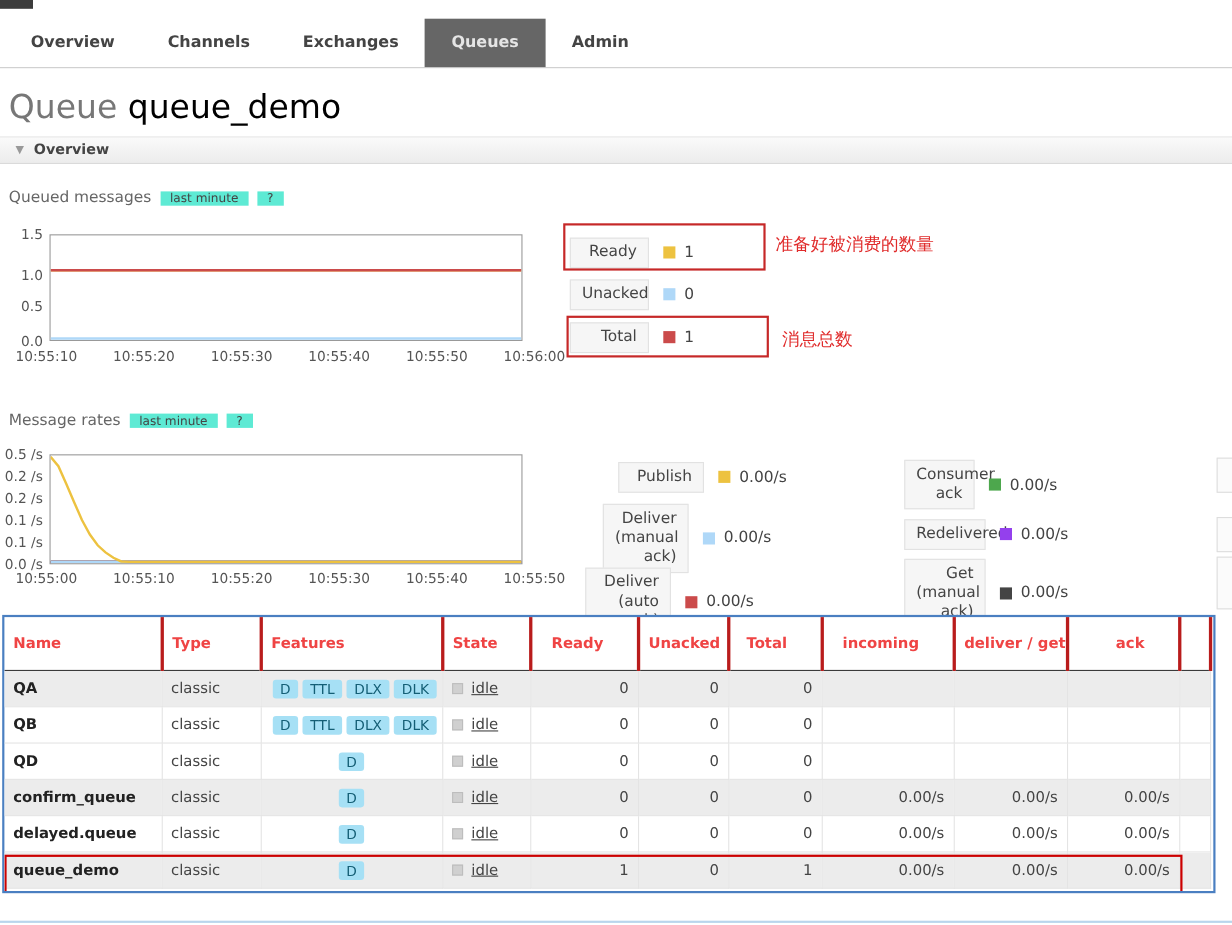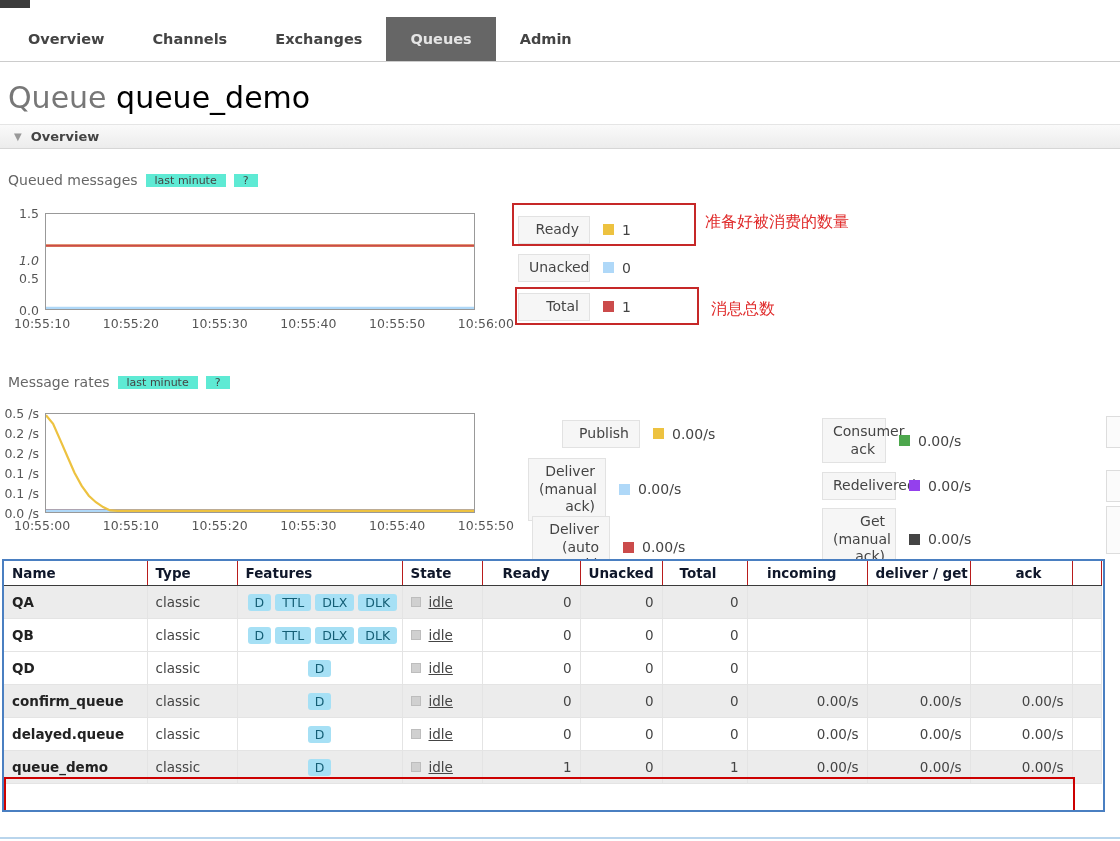--- a/index.html
+++ b/index.html
@@ -38,22 +38,22 @@
   .legend-val { margin-left:8px; font-size:14px; color:#444; white-space:nowrap; }
 
   .ann-box { position:absolute; border:2px solid #c62828; pointer-events:none; }
   .ann-text { position:absolute; color:#e02b2b; font-size:16px; white-space:nowrap; }
 
   .edge-box { position:absolute; left:1106px; width:18px; background:#fbfbfb; border:1px solid #ddd; }
 
   .table-wrap { position:absolute; left:2px; top:559px; width:1103px; height:253px;
                 border:2px solid #4a7fc1; background:#fff; z-index:5; overflow:hidden; }
   table { border-collapse:collapse; width:1098px; font-size:13.5px; color:#444; table-layout:fixed; }
-  th { font-weight:bold; color:#0f172a; border-bottom:1px solid #3a3a3a; border-right:1px solid #b91c1c;
-       height:24px; text-align:left; padding:4px 8px; white-space:nowrap; overflow:hidden; }
+  th { font-weight:bold; color:#ef4444; border-bottom:1px solid #3a3a3a; border-right:3px solid #b91c1c;
+       height:24px; text-align:left; padding:16px 8px; white-space:nowrap; overflow:hidden; }
   th.num { text-align:right; padding-right:30px; }
   td { height:32px; border-bottom:1px solid #e4e4e4; border-right:1px solid #e4e4e4;
        padding:0 8px; white-space:nowrap; overflow:hidden; }
   tr.stripe td { background:#ececec; }
   td.num { text-align:right; }
   td.name { font-weight:bold; color:#222; }
   td.features { text-align:center; }
   .badge { display:inline-block; background:#a6e0f5; color:#145e75; border-radius:3px;
            padding:1px 7px; font-size:12.5px; margin:0 2px; }
   .state-cell { display:flex; align-items:center; height:32px; }
@@ -90,21 +90,21 @@
   </div>
 
   <div class="chart-title" style="top:172px;">
     <span>Queued messages</span>
     <span class="chip">last minute</span>
     <span class="chip">?</span>
   </div>
 
   <div class="yticks" id="yticks1" style="left:2px;top:213px;height:97px;">
       <span class="ytick" style="top: 0px;">1.5</span>
-      <span class="ytick" style="top: 47px; font-style: italic;">1.0</span>
+      <span class="ytick" style="top: 37px;">1.0</span>
       <span class="ytick" style="top: 64.6667px;">0.5</span>
       <span class="ytick" style="top: 97px;">0.0</span>
     </div>
   <div class="plot" id="plot1" style="left:45px;top:213px;width:430px;height:97px;">
     <svg id="svg1" width="428" height="95">
         <polyline points="0.0,31.7 428.0,31.7" fill="none" stroke="#edc240" stroke-width="2.2"></polyline>
         <polyline points="0.0,93.8 428.0,93.8" fill="none" stroke="#afd8f8" stroke-width="2.2"></polyline>
         <polyline points="0.0,31.7 428.0,31.7" fill="none" stroke="#cb4b4b" stroke-width="2.2"></polyline>
       </svg>
   </div>
@@ -172,21 +172,21 @@
       <span>10:55:40</span>
       <span>10:55:50</span>
     </div>
 
   <div id="legend2a">
       <div class="legend-row" style="left: 532px; top: 420px;">
         <div class="legend-label" style="width: 78px; margin-left: 30px;">Publish</div>
         <div class="sq" style="background: rgb(237, 194, 64);"></div>
         <div class="legend-val">0.00/s</div>
       </div>
-      <div class="legend-row" style="left: 528px; top: 458px;">
+      <div class="legend-row" style="left: 548px; top: 458px;">
         <div class="legend-label" style="width: 78px;">Deliver (manual ack)</div>
         <div class="sq" style="background: rgb(175, 216, 248);"></div>
         <div class="legend-val">0.00/s</div>
       </div>
       <div class="legend-row" style="left: 532px; top: 516px;">
         <div class="legend-label" style="width: 78px;">Deliver (auto ack)</div>
         <div class="sq" style="background: rgb(203, 75, 75);"></div>
         <div class="legend-val">0.00/s</div>
       </div>
     </div>

